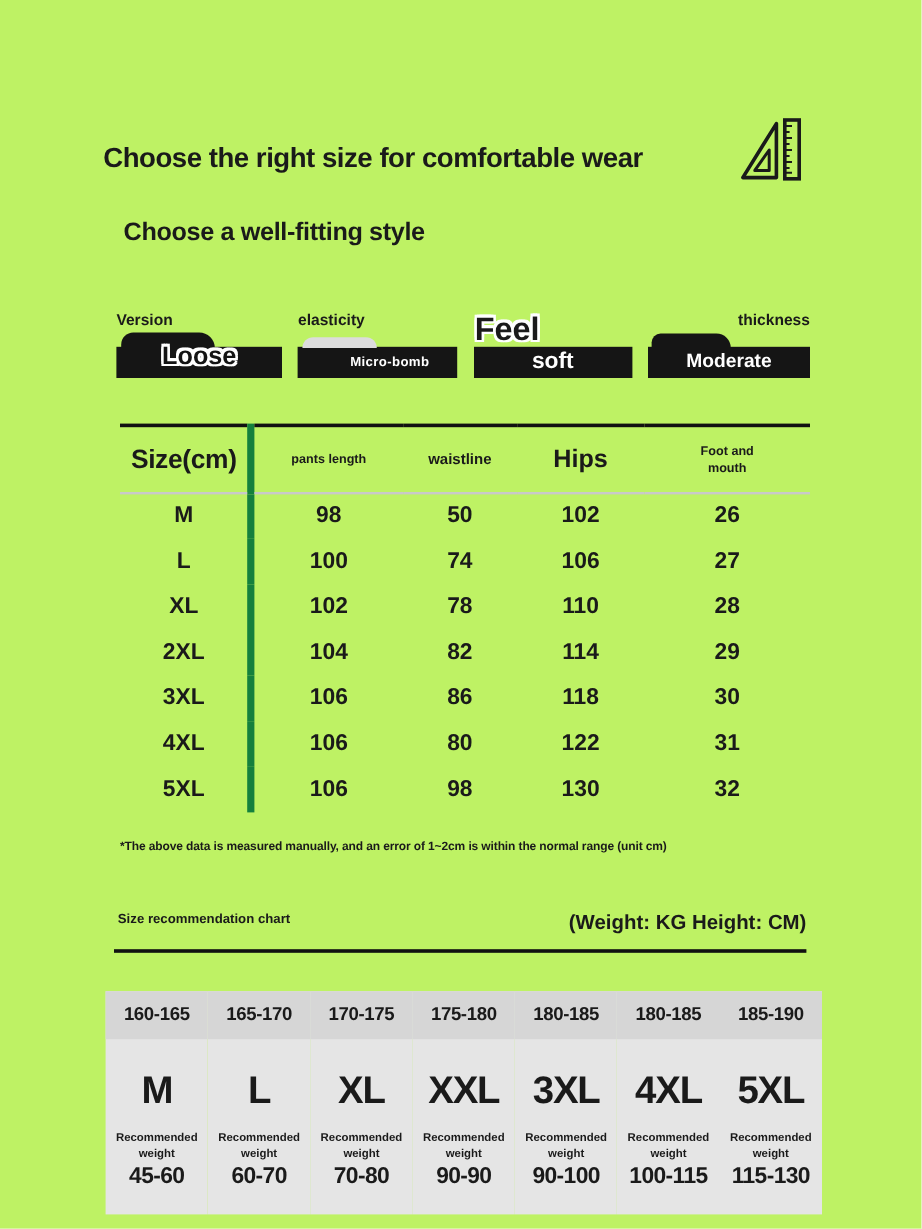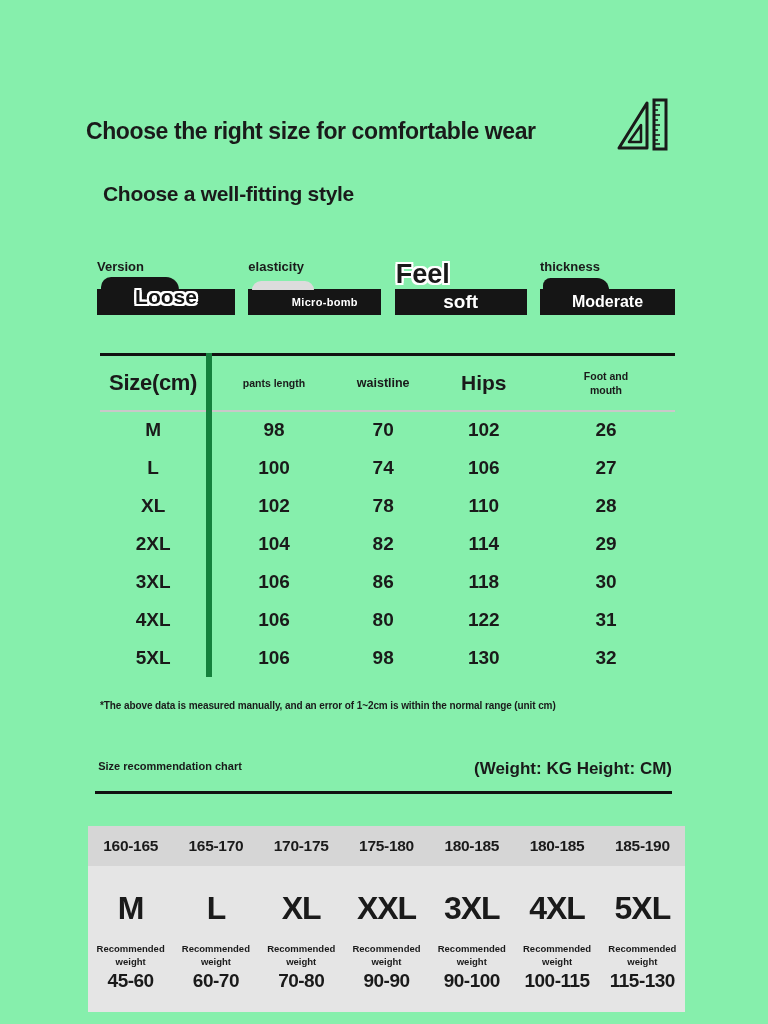--- a/index.html
+++ b/index.html
@@ -1,18 +1,18 @@
 <!DOCTYPE html>
 <html><head>
 <meta charset="utf-8">
 <style>
   * { margin:0; padding:0; box-sizing:border-box; }
   html,body { background:#fff; }
   .page {
-    position:relative; width:768px; height:1024px; background:#86efac;
+    position:relative; width:768px; height:1024px; background:#bef264;
     font-family:"Liberation Sans", sans-serif; color:#1a1a1a; overflow:hidden;
   }
   
   .page-title {
     position:absolute; top:118px; left:86px;
     font-size:23px; font-weight:700; letter-spacing:-0.4px;
   }
   .ruler-icon { position:absolute; top:96px; right:98px; }
   .page-subtitle {
     position:absolute; top:182px; left:103px;
@@ -41,21 +41,21 @@
   .badge-elasticity { width:133px; }
   .badge-elasticity .bump { left:4px; top:-8px; width:62px; height:9px; background:#dcdcdc; border-radius:9px 9px 0 0; }
   .badge-elasticity .badge-value { color:#fff; font-size:11px; font-weight:700; letter-spacing:0.3px;padding-left:20px; }
   .badge-feel { width:132px; }
   .badge-feel .badge-label {
     font-size:27px; font-weight:700; margin-bottom:-9px; margin-left:1px; z-index:2; position:relative;
     text-shadow:-2px -2px 0 #fff, 2px -2px 0 #fff, -2px 2px 0 #fff, 2px 2px 0 #fff,
                 -2px 0 0 #fff, 2px 0 0 #fff, 0 -2px 0 #fff, 0 2px 0 #fff;
   }
   .badge-feel .badge-value { color:#fff; font-size:19px; font-weight:700; }
-  .badge-thickness { width:135px; }
+  .badge-thickness { width:135px;text-align:right; }
   .badge-thickness .bump { left:3px; top:-11px; width:66px; height:12px; border-radius:10px 16px 0 0; }
   .badge-thickness .badge-value { color:#fff; font-size:16px; font-weight:700; }
   
   .size-table {
     position:absolute; top:353px; left:100px; width:575px;
     border-collapse:collapse; border-top:3px solid #111;
   }
   .size-table th, .size-table td { text-align:center; font-weight:700; }
   .size-table thead th { height:56px; border-bottom:2px solid #c9c9c9; vertical-align:middle; }
   .size-table td { height:38px; font-size:19px; }
@@ -156,21 +156,21 @@
         <th class="col-pants th-pants">pants length</th>
         <th class="col-waist th-waist">waistline</th>
         <th class="col-hips th-hips">Hips</th>
         <th class="col-foot th-foot"><span class="wrap">Foot and mouth</span></th>
       </tr>
     </thead>
     <tbody>
       <tr>
         <td class="col-size">M</td>
         <td>98</td>
-        <td>70</td>
+        <td>50</td>
         <td>102</td>
         <td>26</td>
       </tr>
       <tr>
         <td class="col-size">L</td>
         <td>100</td>
         <td>74</td>
         <td>106</td>
         <td>27</td>
       </tr>

